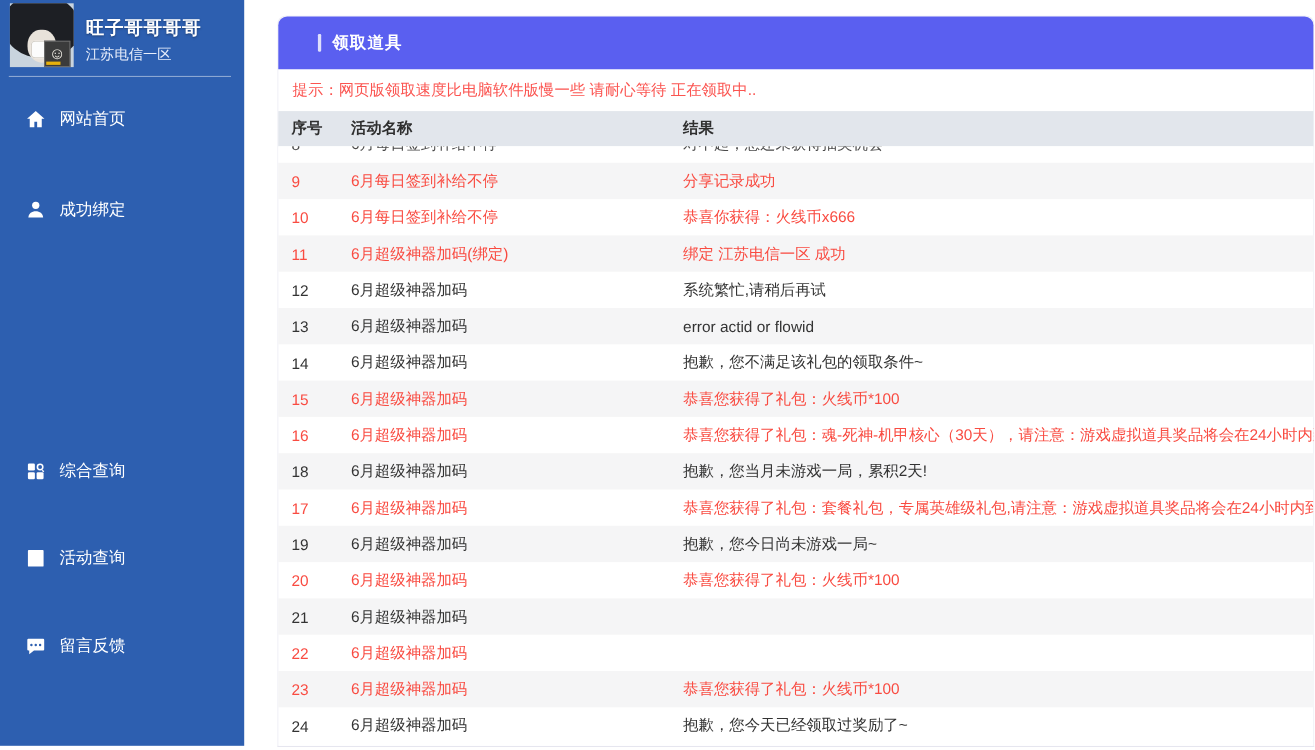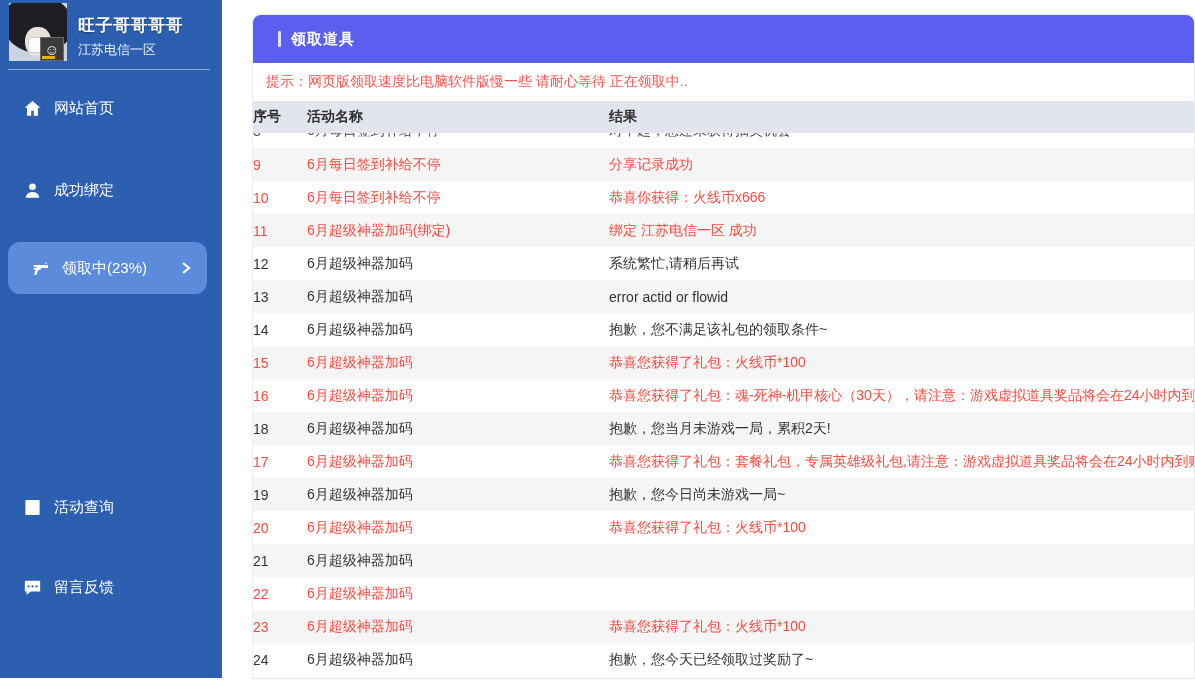--- a/index.html
+++ b/index.html
@@ -25,27 +25,27 @@
     color:#fff; font-size:15px; cursor:pointer; }
   .side-item .icon { width:20px; height:20px; margin-right:12px; flex:0 0 20px; display:flex; align-items:center; justify-content:center; }
   .side-item .icon svg { width:19px; height:19px; fill:#fff; }
   .side-item.active { left:8px; width:199px; background:#5d8bdb; border-radius:12px; }
   .side-item.active .chev { margin-left:auto; margin-right:16px; display:flex; align-items:center; }
   .chev svg { width:10px; height:14px; stroke:#fff; stroke-width:2.2; fill:none; }
 
   
   .card { position:absolute; left:252px; top:14px; width:943px; height:665px; background:#fff;
     border:1px solid #ececf4; border-bottom:1px solid #e4e4ee; border-radius:8px 8px 0 0; }
-  .panel-header { height:48px; background:#5a5ff0; border-radius:8px 8px 0 0; display:flex; align-items:center; padding-left:25px; }
+  .panel-header { height:48px; background:#5a5ff0; border-radius:8px 8px 0 0; display:flex; align-items:center; padding-left:36px; }
   .panel-header .tbar { width:3px; height:16px; background:rgba(255,255,255,.8); margin-right:10px; border-radius:1px; }
   .panel-title { color:#fff; font-size:15px; font-weight:bold; letter-spacing:1px; }
 
   .tip-row { height:38px; display:flex; align-items:center; padding-left:13px; color:#fb5450; font-size:14px; }
 
-  .grid-row { display:grid; grid-template-columns:54px 302px 1fr; align-items:center; }
+  .grid-row { display:grid; grid-template-columns:54px 302px 1fr; align-items:center; padding-left:12px; }
   .thead { height:32px; background:#e2e6ec; font-size:14px; font-weight:bold; color:#2f2f2f; }
 
   .rows-area { position:relative; }
   .t-row { height:33px; font-size:14px; color:#333; white-space:nowrap; }
   .t-row.stripe { background:#f5f5f6; }
   .t-row.red { color:#f94b41; }
   .t-row .cell { overflow:hidden; text-overflow:clip; }
   .partial-clip { height:15px; overflow:hidden; background:#fff; }
   .partial-clip .t-row { margin-top:-19px; color:#4a4a4a; }
 </style>
@@ -77,35 +77,33 @@
   <div class="side-item" style="top:164px">
     <span class="icon">
       <svg viewBox="0 0 24 24">
           <circle cx="12" cy="7.2" r="4.2"></circle>
           <path d="M3.5 21c.4-4.4 3.9-7 8.5-7s8.1 2.6 8.5 7z"></path>
         </svg>
     </span>
     <span>成功绑定</span>
   </div>
 
-  <div class="side-item active" style="top:242px">
-    <span class="icon">
-      <svg viewBox="0 0 24 24">
-          <path d="M21.5 7.5v4h-8.6l-1.1 2.3H9l-1.9 6H3.9l2-6.3H3.5v-2h3.2l.5-1.5H3.5v-2.5zM20 5.8h-2.2l.4-1.3h2.2z"></path>
-        </svg>
-    </span>
-    <span>领取中(23%)</span>
-    <span class="chev">
-      <svg viewBox="0 0 10 14">
-          <polyline points="2,2 8,7 2,12"></polyline>
-        </svg>
-    </span>
-  </div>
-
-
+
+
+  <div class="side-item" style="top:402px">
+    <span class="icon">
+      <svg viewBox="0 0 24 24">
+          <rect x="3" y="3" width="8" height="8" rx="1.5"></rect>
+          <rect x="3" y="13" width="8" height="8" rx="1.5"></rect>
+          <rect x="13" y="13" width="8" height="8" rx="1.5"></rect>
+          <path d="M17 3a4 4 0 1 1-.01 8.01A4 4 0 0 1 17 3zm0 1.8a2.2 2.2 0 1 0 .01 4.41A2.2 2.2 0 0 0 17 4.8zm3 5.4l1.8 1.8-1.1 1.1-1.8-1.8z"></path>
+        </svg>
+    </span>
+    <span>综合查询</span>
+  </div>
 
   <div class="side-item" style="top:481px">
     <span class="icon">
       <svg viewBox="0 0 24 24">
           <path d="M4 2.5h16a1 1 0 0 1 1 1v17a1 1 0 0 1-1 1H4a1 1 0 0 1-1-1v-17a1 1 0 0 1 1-1zm2.5 4h11v2h-11zm0 4.5h6v2h-6zm9.5 2.5a3.2 3.2 0 1 1-.01 6.41A3.2 3.2 0 0 1 16 13.5zm0 1.7a1.5 1.5 0 1 0 .01 3.01A1.5 1.5 0 0 0 16 15.2z"></path>
         </svg>
     </span>
     <span>活动查询</span>
   </div>
 

